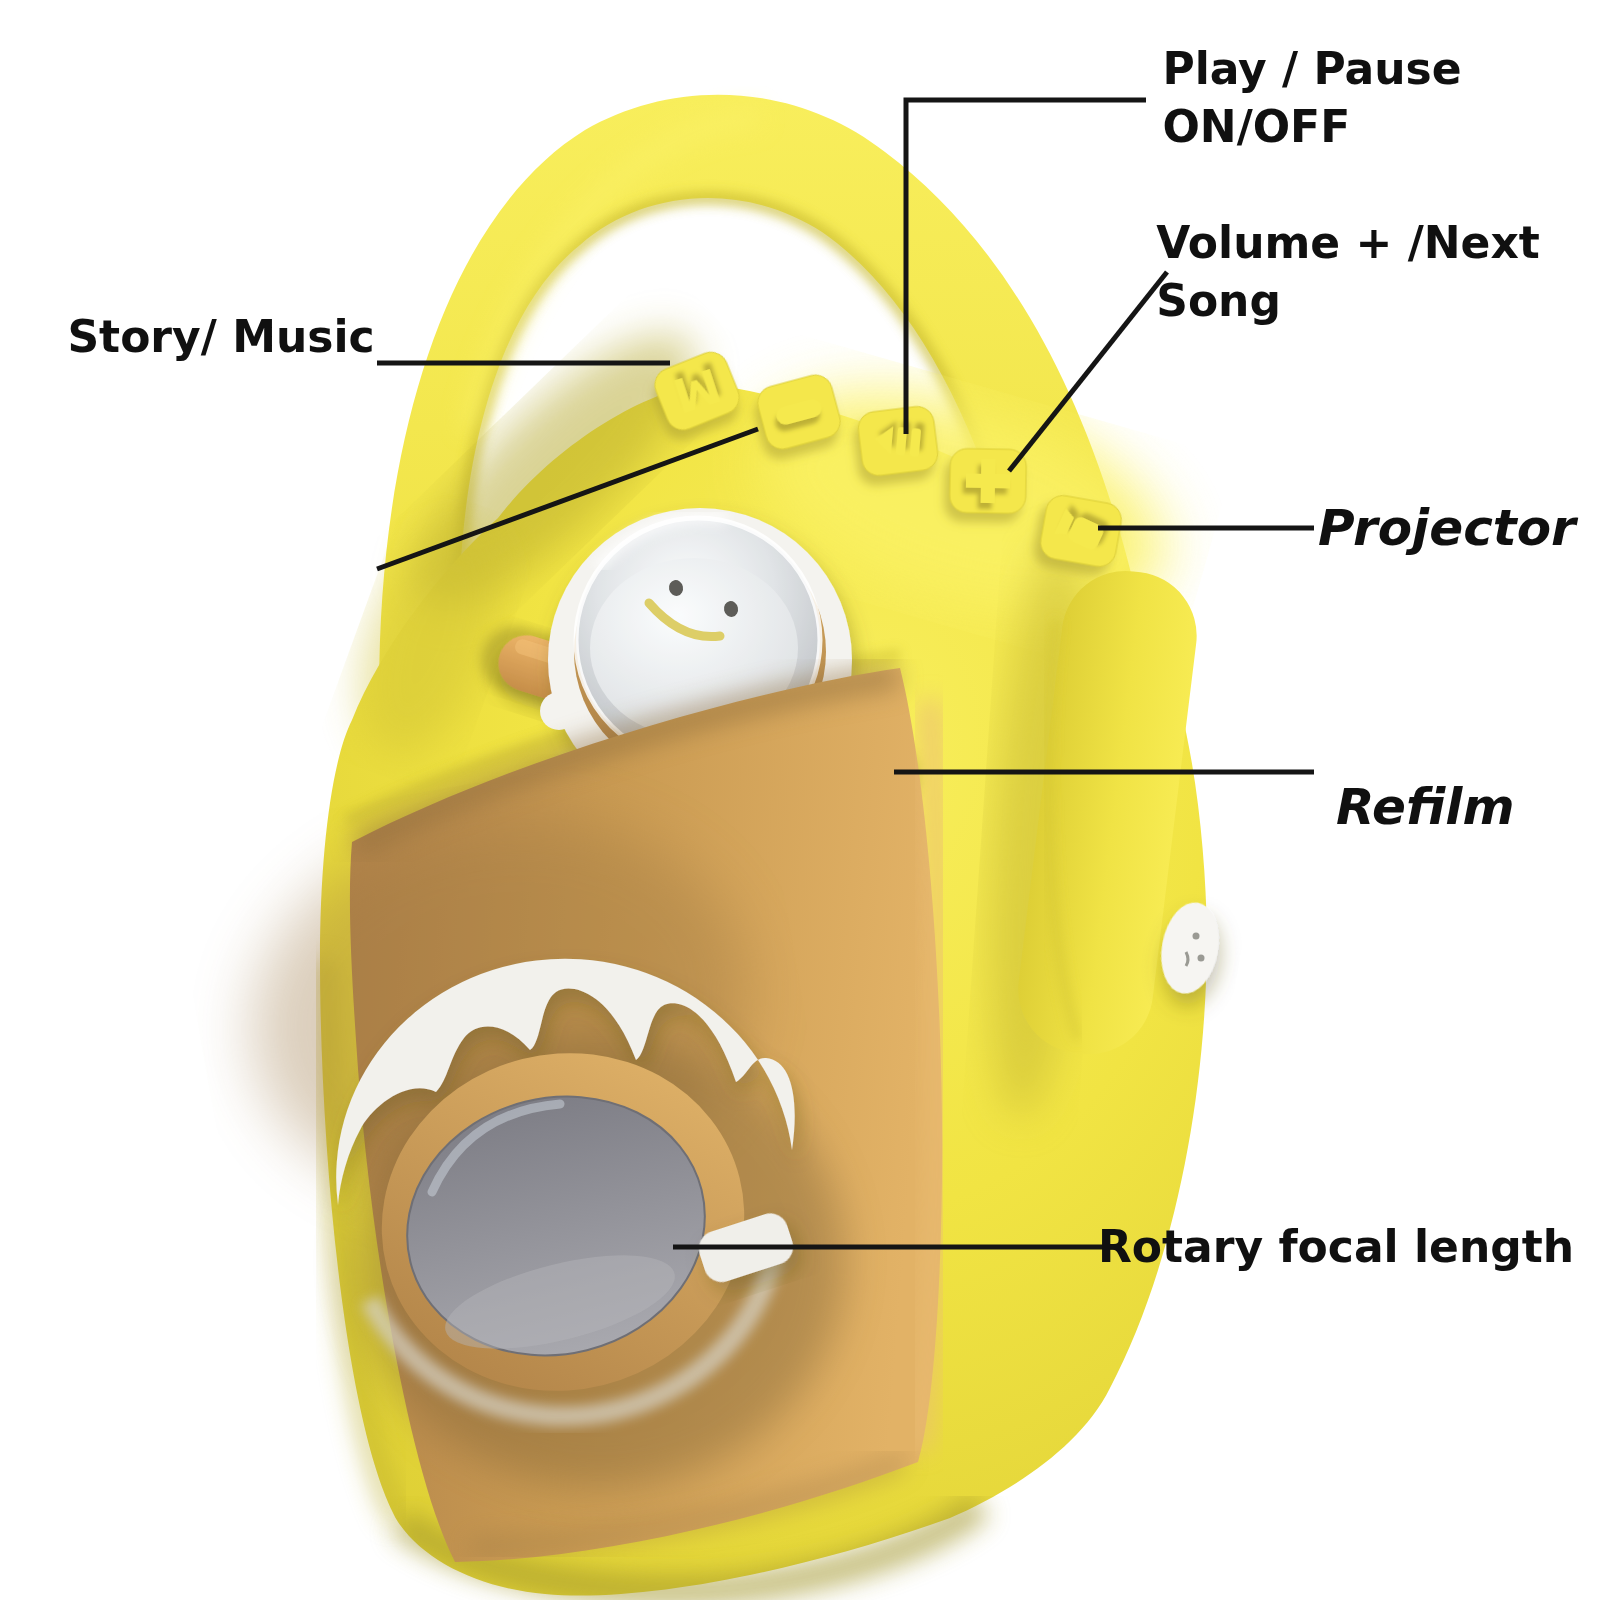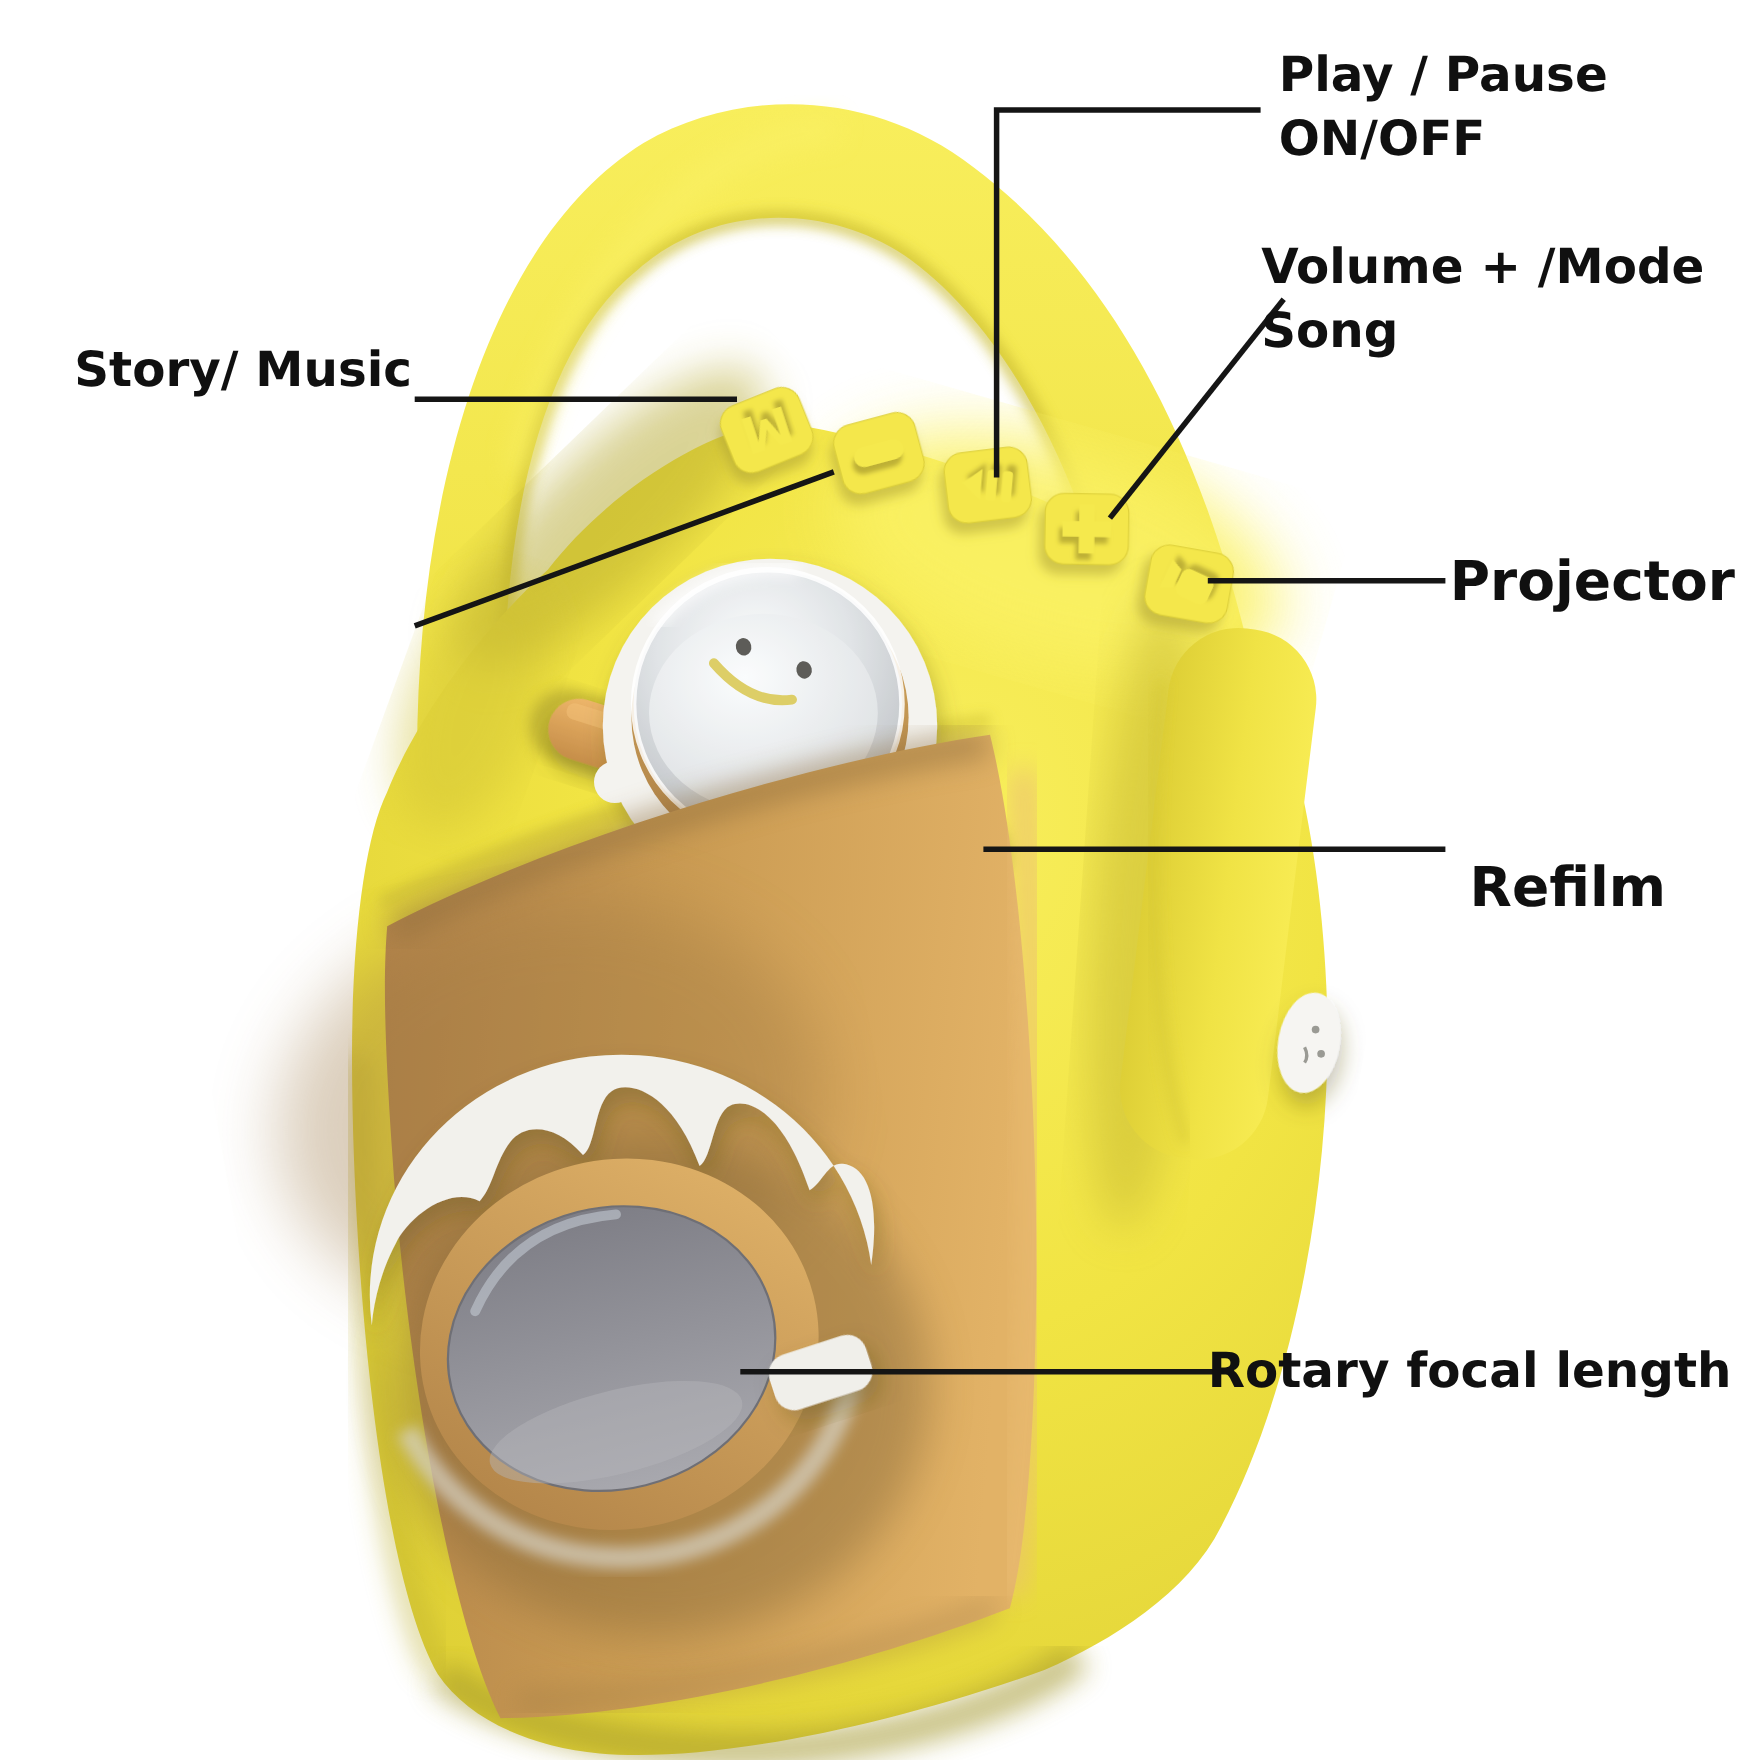--- a/index.html
+++ b/index.html
@@ -2,21 +2,21 @@
 <html><head>
 <meta charset="utf-8">
 <style>
   html,body{margin:0;padding:0;background:#fff;}
   #stage{position:relative;width:1600px;height:1601px;background:#ffffff;overflow:hidden;
          font-family:"DejaVu Sans",sans-serif;}
   #art{position:absolute;left:0;top:0;}
   .lbl{position:absolute;font-weight:bold;color:#101010;text-align:left;
        line-height:1.32;white-space:nowrap;letter-spacing:0px;}
   .lbl.center{transform:translateX(-50%);}
-  .lbl.left{text-align:right;}
+  .lbl.left{text-align:right;font-style:italic;}
   .fs44{font-size:44px;}
   .fs40{font-size:44px;}
   .fs50{font-size:50px;line-height:1.2;}
 </style>
 </head>
 <body>
 
 <div id="stage">
 
 <svg id="art" width="1600" height="1601" viewBox="0 0 1600 1601">
@@ -219,21 +219,21 @@
     <path d="M 673,1247 H 1122"></path>
   </g>
 </svg>
 
 <div class="lbl center fs44" style="left:1312px;top:40px;">
   <div>Play / Pause</div>
   <div>ON/OFF</div>
 </div>
 
 <div class="lbl center fs44" style="left:1348px;top:214px;">
-  <div>Volume + /Mode</div>
+  <div>Volume + /Next</div>
   <div>Song</div>
 </div>
 
 <div class="lbl center fs44" style="left:221px;top:308px;">
   <div>Story/ Music</div>
 </div>
 
 
 <div class="lbl left fs50" style="left:1318px;top:498px;">Projector</div>
 

